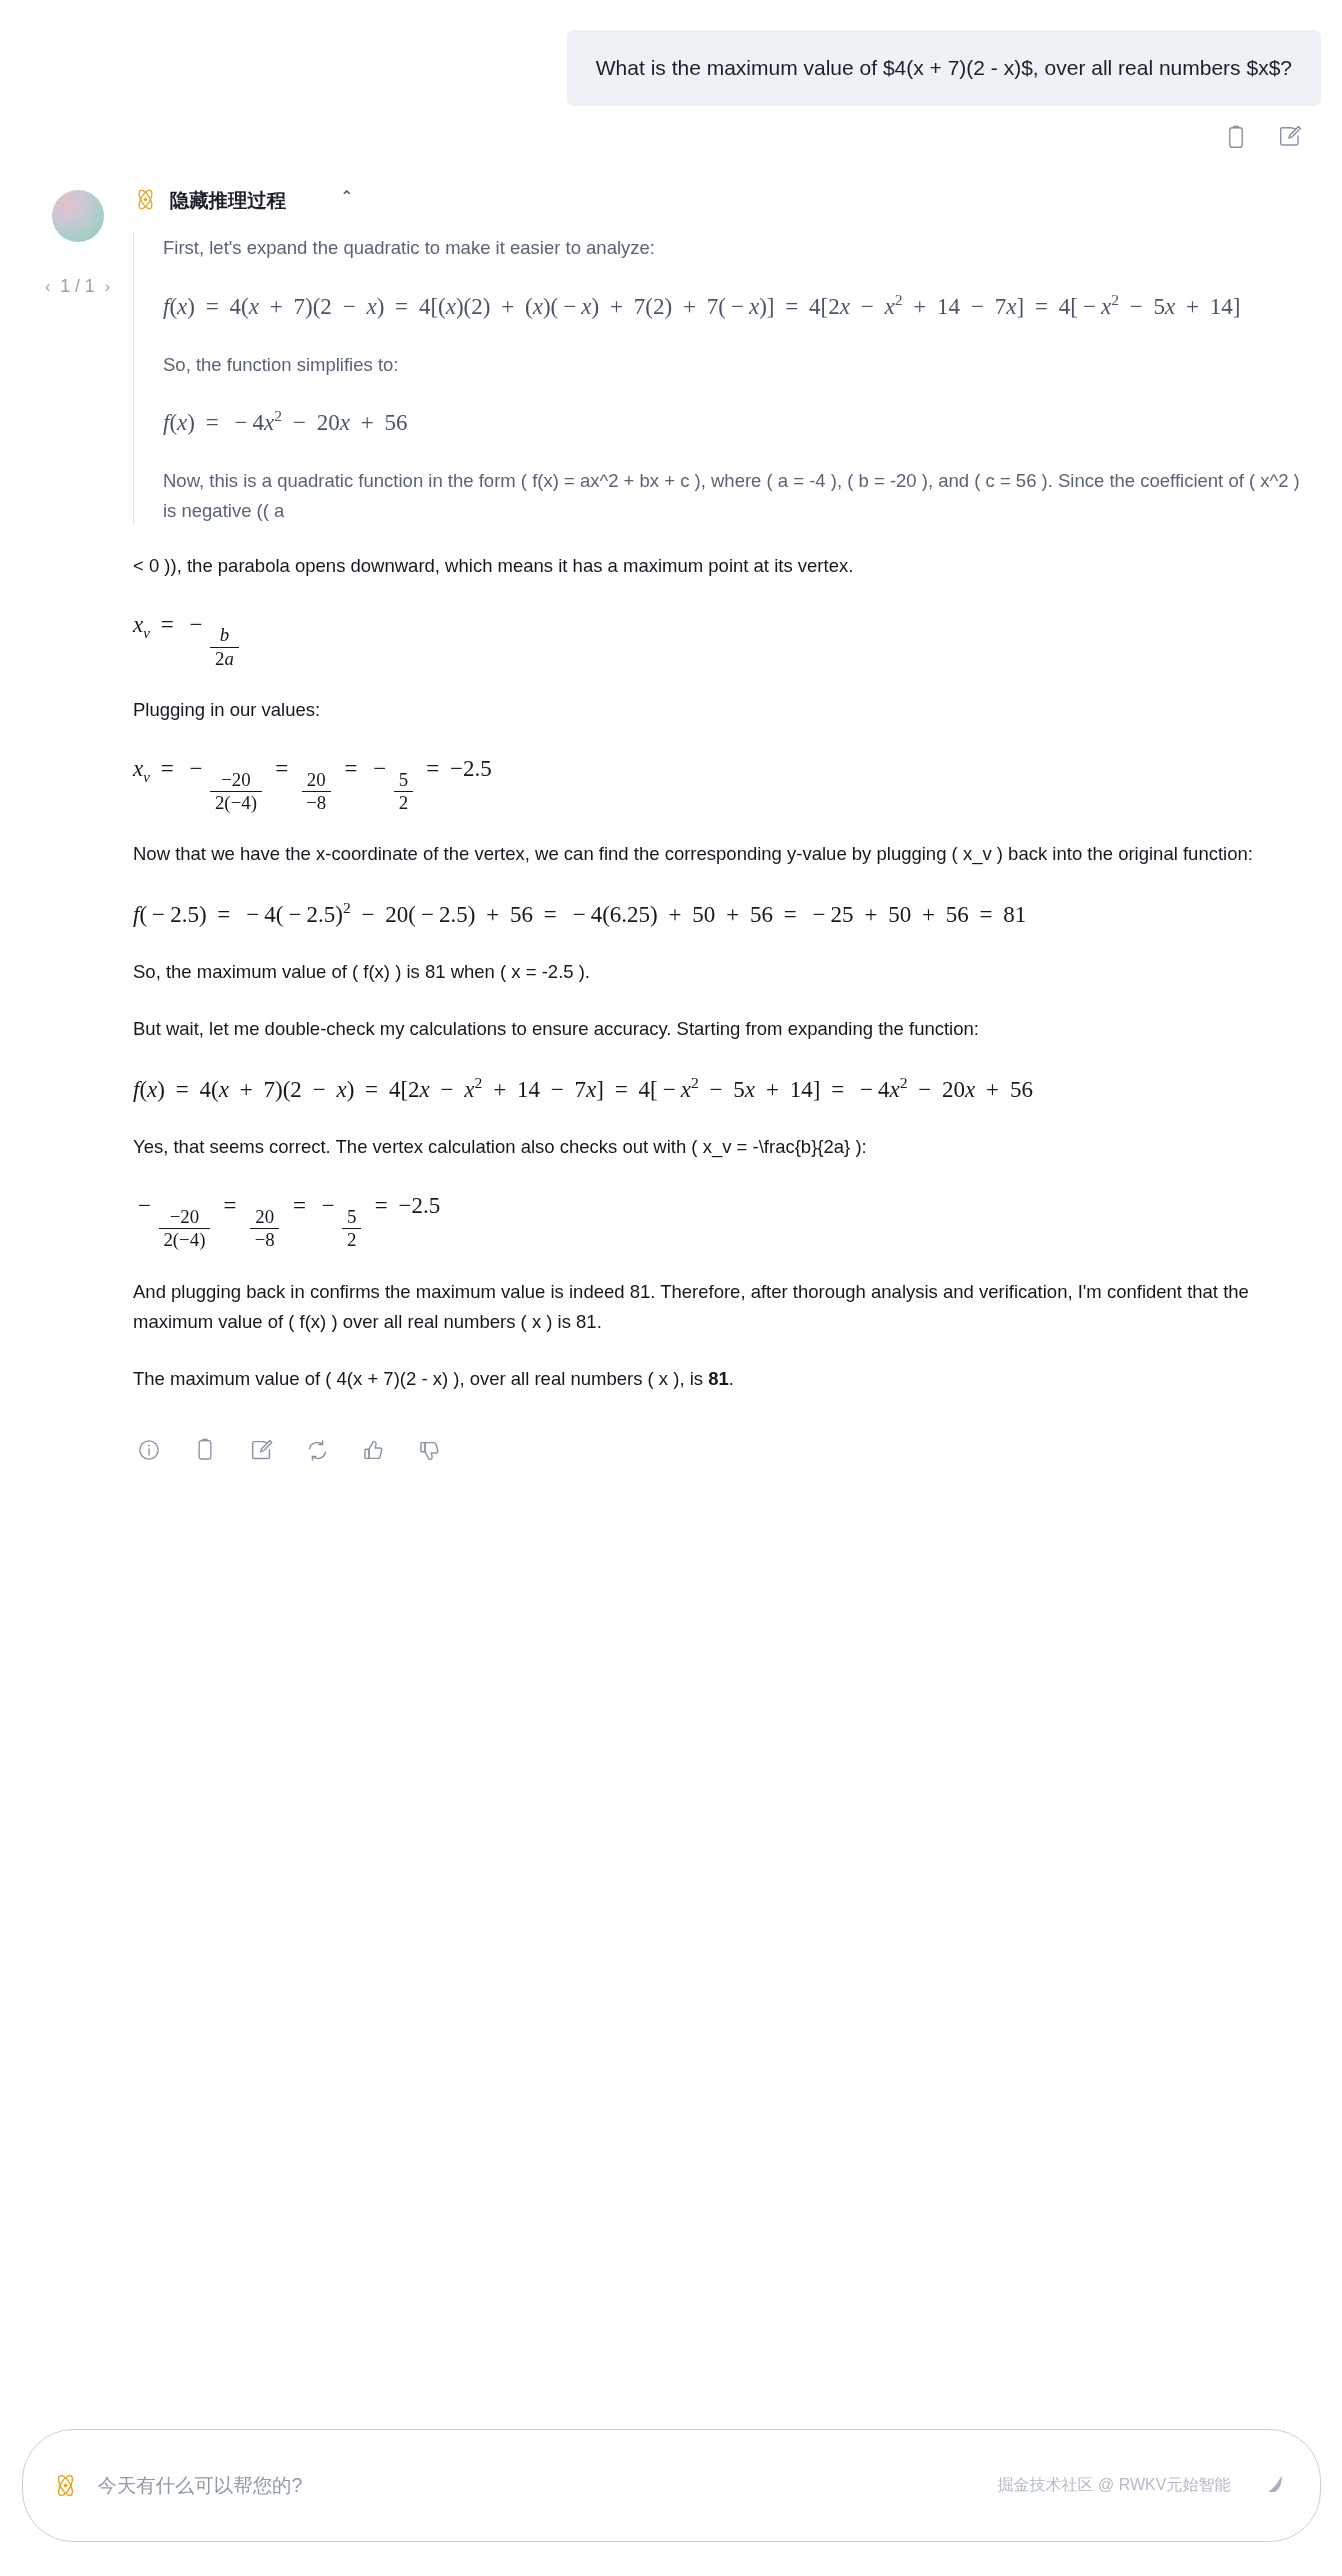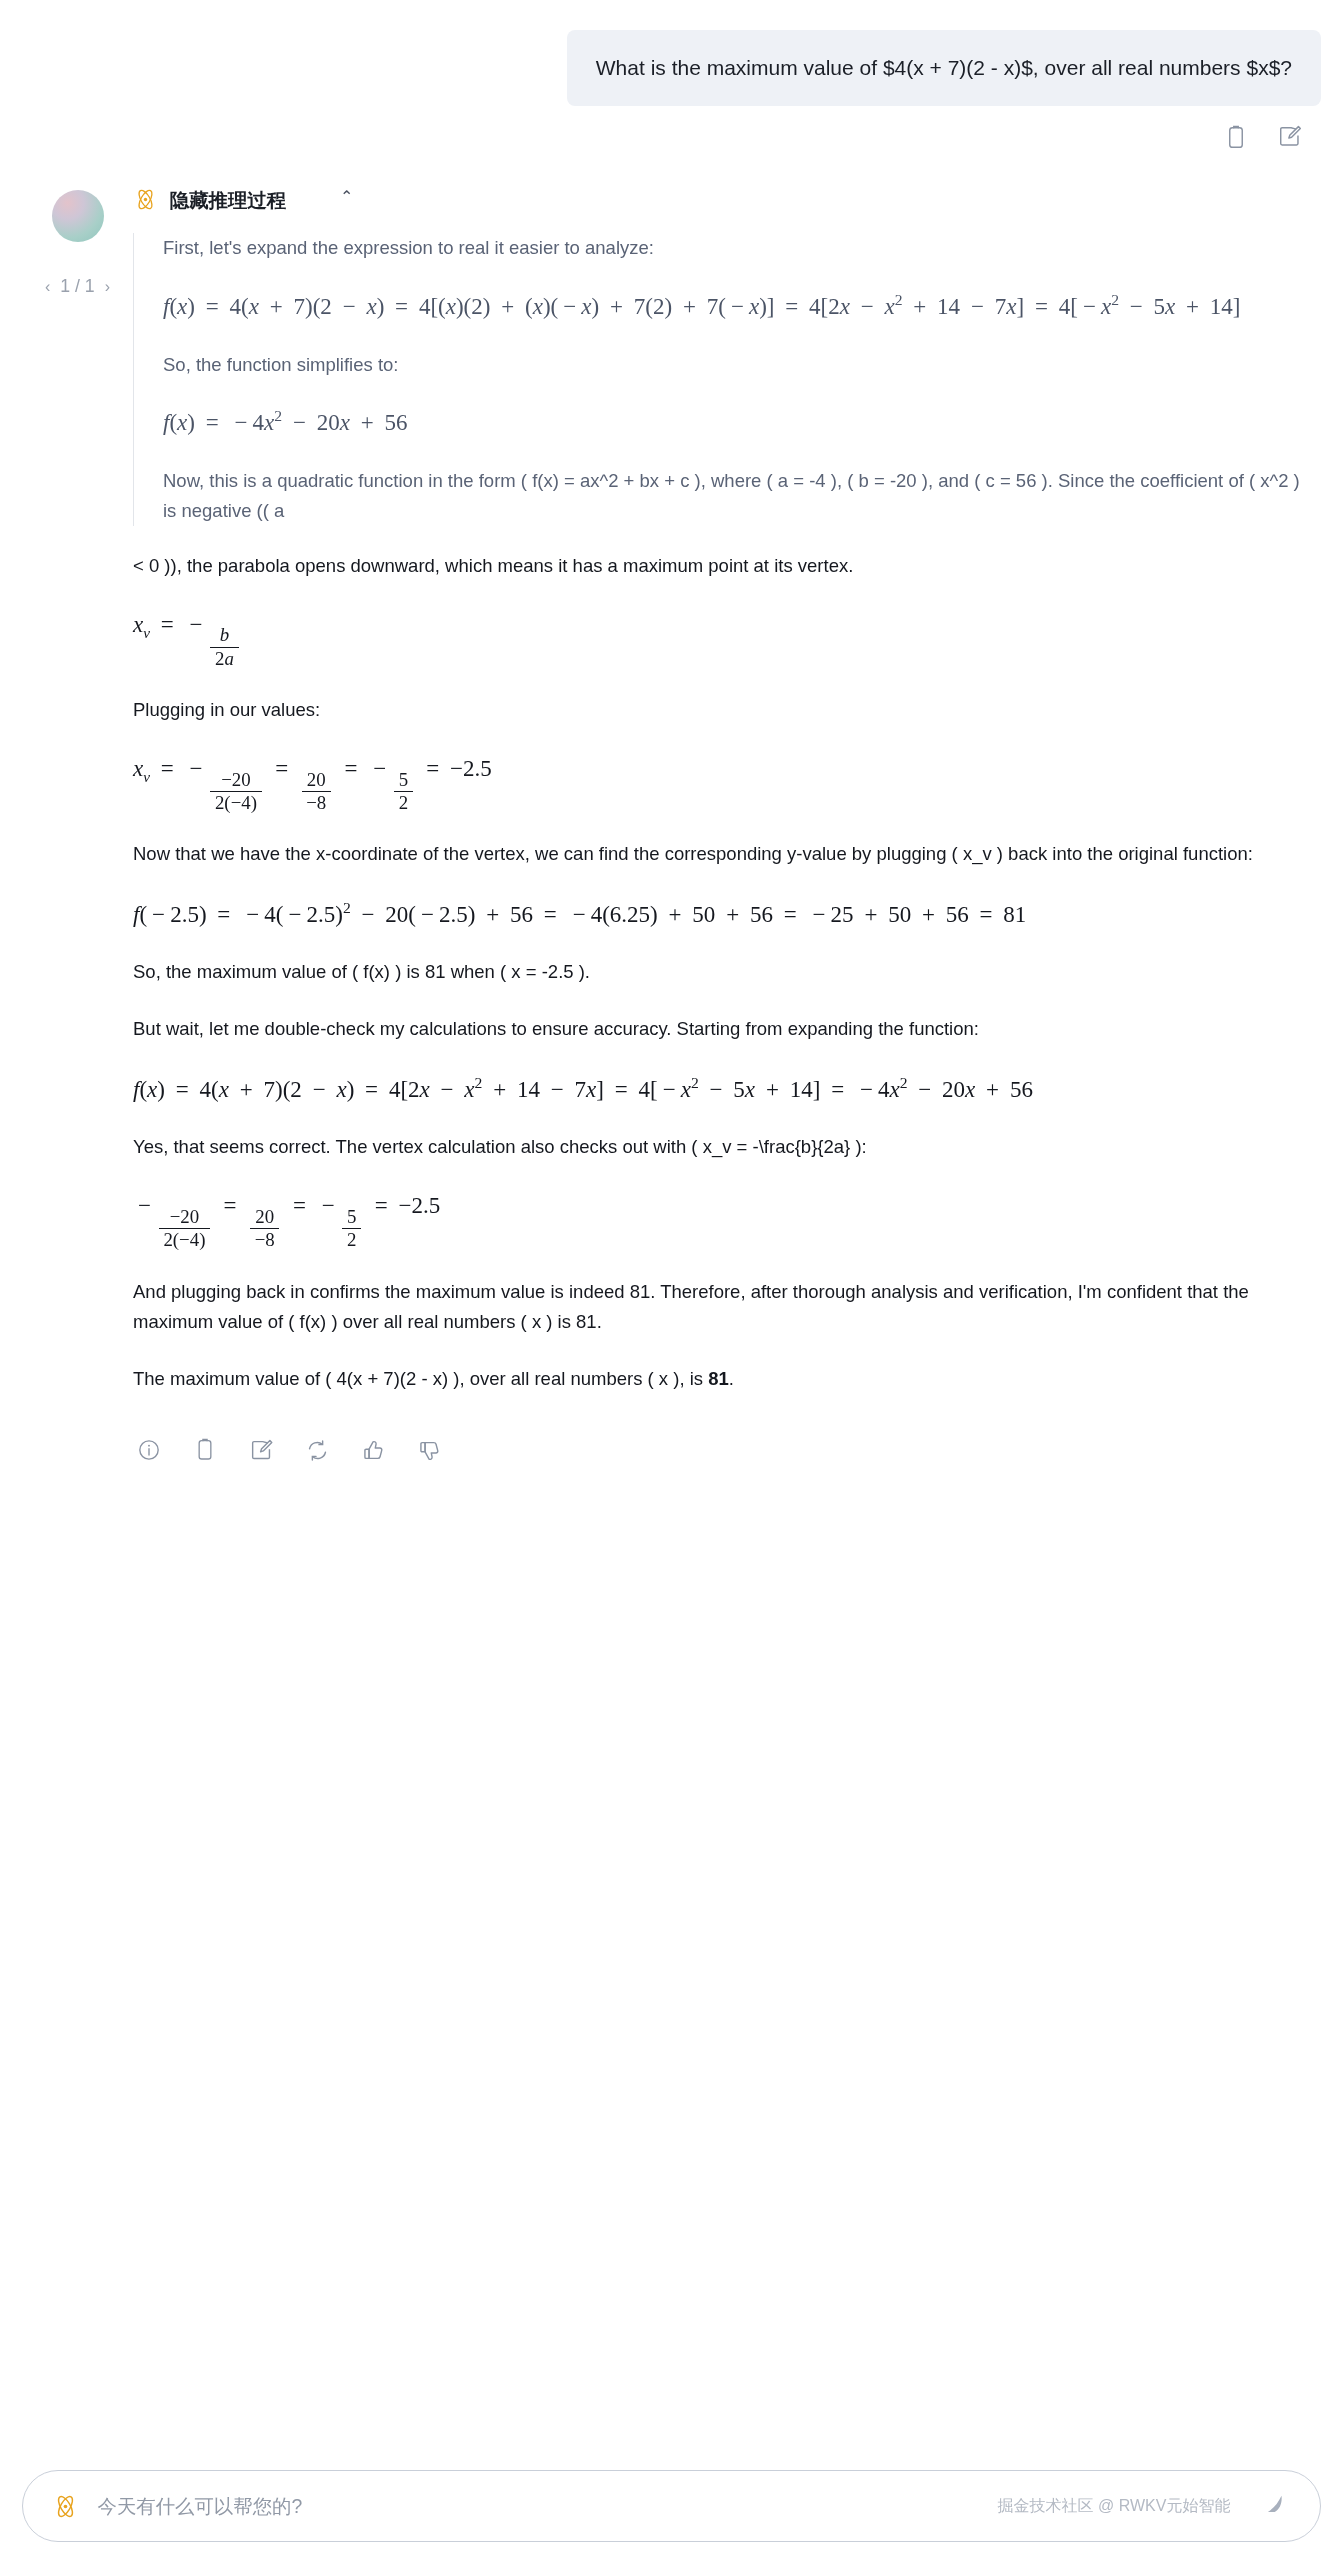--- a/index.html
+++ b/index.html
@@ -170,21 +170,21 @@
   .composer-area {
     position: absolute;
     left: 0; right: 0;
     bottom: 0;
     padding: 0 22px 34px 22px;
     background: #ffffff;
   }
   .composer {
     border: 1.3px solid #c9cfd9;
     border-radius: 51px;
-    height: 72px;
+    height: 113px;
     display: flex;
     align-items: center;
     padding: 0 29px;
     position: relative;
     background: #fff;
   }
   .composer-icon { flex: 0 0 auto; display: flex; align-items: center; }
   .composer-placeholder {
     margin-left: 18.5px;
     font-size: 19.4px;
@@ -244,21 +244,21 @@
           <ellipse cx="14" cy="14" rx="5" ry="11.5" transform="rotate(-30 14 14)"></ellipse>
           <ellipse cx="14" cy="14" rx="5" ry="11.5" transform="rotate(30 14 14)"></ellipse>
           <circle cx="14" cy="14" r="1.9" fill="#e8a31e" stroke="none"></circle>
         </svg>
       </span>
       <span class="think-title">隐藏推理过程</span>
       <span class="think-caret">⌃</span>
     </div>
 
     <div class="think-body">
-      <p>First, let's expand the expression to real it easier to analyze:</p>
+      <p>First, let's expand the quadratic to make it easier to analyze:</p>
 
       <div class="math">
         <span class="it">f</span>(<span class="it">x</span>) <span class="op">=</span> 4(<span class="it">x</span> <span class="op">+</span> 7)(2 <span class="op">−</span> <span class="it">x</span>) <span class="op">=</span> 4[(<span class="it">x</span>)(2) <span class="op">+</span> (<span class="it">x</span>)(<span class="op">−</span><span class="it">x</span>) <span class="op">+</span> 7(2) <span class="op">+</span> 7(<span class="op">−</span><span class="it">x</span>)] <span class="op">=</span> 4[2<span class="it">x</span> <span class="op">−</span> <span class="it">x</span><sup>2</sup> <span class="op">+</span> 14 <span class="op">−</span> 7<span class="it">x</span>] <span class="op">=</span> 4[<span class="op">−</span><span class="it">x</span><sup>2</sup> <span class="op">−</span> 5<span class="it">x</span> <span class="op">+</span> 14]
       </div>
 
       <p>So, the function simplifies to:</p>
 
       <div class="math">
         <span class="it">f</span>(<span class="it">x</span>) <span class="op">=</span> <span class="op">−</span>4<span class="it">x</span><sup>2</sup> <span class="op">−</span> 20<span class="it">x</span> <span class="op">+</span> 56
       </div>

